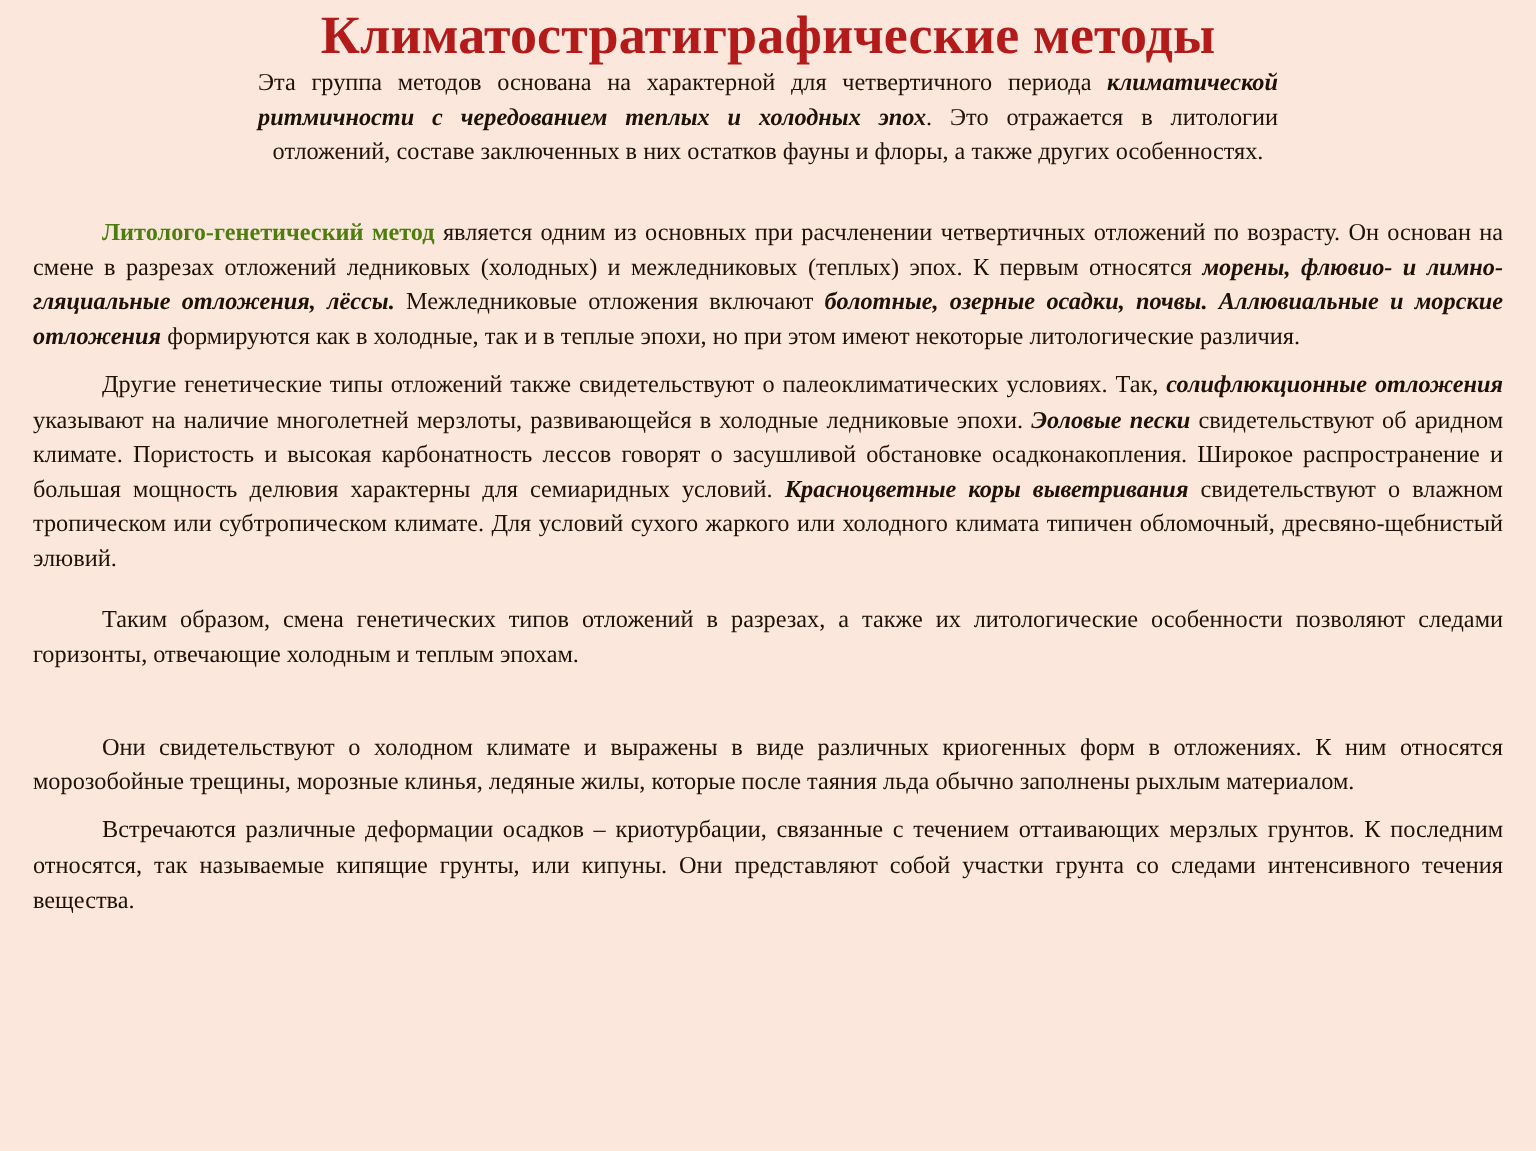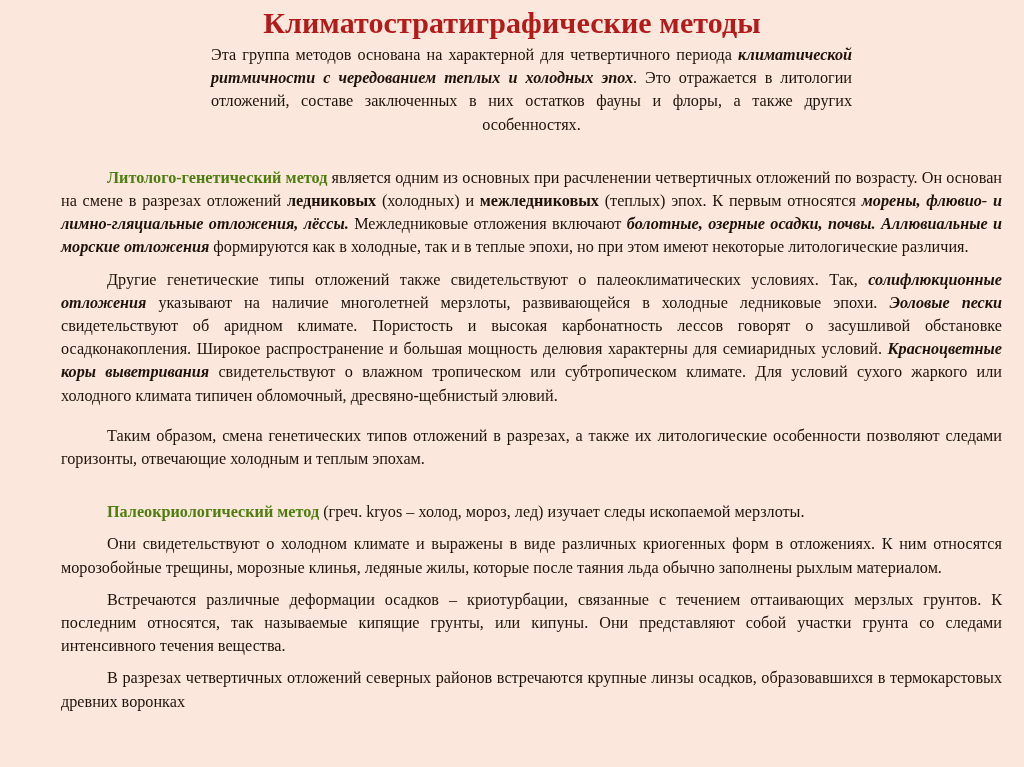--- a/index.html
+++ b/index.html
@@ -20,29 +20,28 @@
     width: 1024px;
     height: 767px;
     box-sizing: border-box;
     padding: 0;
     background: #fbe7db;
   }
   .slide-title {
     text-align: center;
     color: #b31b1b;
     font-weight: bold;
-    font-size: 30px;
+    font-size: 36px;
     line-height: 34px;
     letter-spacing: 0.1px;
     margin: 6px 0 4px 0;
     padding: 0 30px;
   }
   .content {
     padding: 0 22px 0 22px;
-    margin-left: 39px;
   }
   p {
     margin: 0;
     font-size: 16.2px;
     line-height: 23.2px;
     text-align: justify;
     text-justify: inter-word;
     color: #1d120a;
   }
   p.center-block {
@@ -51,21 +50,21 @@
     padding: 0 150px;
   }
   p.indent {
     text-indent: 46px;
   }
   .lead-head {
     color: #4d7c0f;
     font-weight: bold;
   }
   .bold {
-    font-weight: bold;
+    font-weight: normal;
   }
   .ital {
   }
   .bi {
     font-weight: bold;
     font-style: italic;
   }
   .gap-sm { height: 9px; }
   .gap-md { height: 17px; }
   .gap-xl { height: 30px; }
@@ -91,28 +90,26 @@
     <div class="gap-sm"></div>
 
     <p class="indent"><span>Другие генетические типы отложений также свидетельствуют о палеоклиматических условиях. Так, </span><span class="bi">солифлюкционные отложения</span><span> указывают на наличие многолетней мерзлоты, развивающейся в холодные ледниковые эпохи. </span><span class="bi">Эоловые пески</span><span> свидетельствуют об аридном климате. Пористость и высокая карбонатность лессов говорят о засушливой обстановке осадконакопления. Широкое распространение и большая мощность делювия характерны для семиаридных условий. </span><span class="bi">Красноцветные коры выветривания</span><span> свидетельствуют о влажном тропическом или субтропическом климате. Для условий сухого жаркого или холодного климата типичен обломочный, дресвяно-щебнистый элювий.</span></p>
 
     <div class="gap-md"></div>
 
     <p class="indent">Таким образом, смена генетических типов отложений в разрезах, а также их литологические особенности позволяют следами горизонты, отвечающие холодным и теплым эпохам.</p>
 
     <div class="gap-xl"></div>
 
-    <p class="indent para-last-left"><span class="lead-head">Палеокриологический метод</span><span> (греч. kryos – холод, мороз, лед) изучает следы ископаемой мерзлоты.</span></p>
 
     <div class="gap-sm"></div>
 
     <p class="indent">Они свидетельствуют о холодном климате и выражены в виде различных криогенных форм в отложениях. К ним относятся морозобойные трещины, морозные клинья, ледяные жилы, которые после таяния льда обычно заполнены рыхлым материалом.</p>
 
     <div class="gap-sm"></div>
 
     <p class="indent"><span>Встречаются различные деформации осадков – </span><span class="ital">криотурбации</span><span>, связанные с течением оттаивающих мерзлых грунтов. К последним относятся, так называемые </span><span class="ital">кипящие грунты</span><span>, или </span><span class="ital">кипуны</span><span>. Они представляют собой участки грунта со следами интенсивного течения вещества.</span></p>
 
     <div class="gap-sm"></div>
 
-    <p class="indent para-last-left">В разрезах четвертичных отложений северных районов встречаются крупные линзы осадков, образовавшихся в термокарстовых древних воронках</p>
 
   </div>
 </div>
 
 </body></html>

